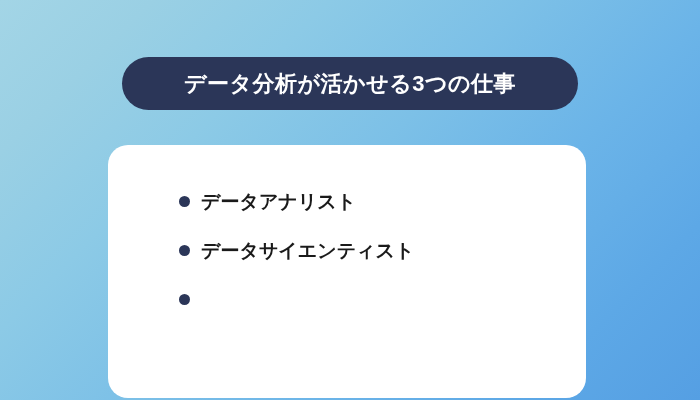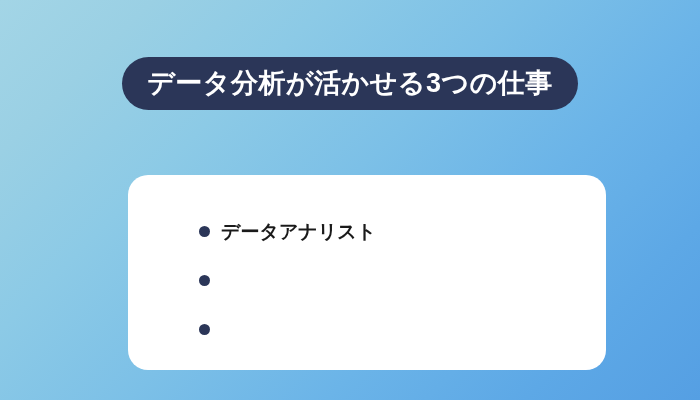--- a/index.html
+++ b/index.html
@@ -36,39 +36,38 @@
     height: 53px;
     border-radius: 26.5px;
     background: #2b3658;
     display: flex;
     align-items: center;
     justify-content: center;
     box-sizing: border-box;
   }
   #title-text {
     color: #ffffff;
-    font-size: 27px;
+    font-size: 22px;
     font-weight: bold;
     letter-spacing: 0.5px;
     line-height: 1;
     white-space: nowrap;
     user-select: none;
   }
 
   
   #content-card {
     position: absolute;
-    left: 128px;
+    left: 108px;
     top: 145px;
     width: 478px;
-    height: 195px;
+    height: 253px;
     background: #ffffff;
     border-radius: 20px;
     box-sizing: border-box;
-    margin-top: 30px;
   }
 
   #job-list {
     position: absolute;
     left: 71px;
     top: 32px;
     margin: 0;
     padding: 0;
     list-style: none;
   }
@@ -105,20 +104,21 @@
   <div id="content-card">
     <ul id="job-list">
 
       <li class="job-item">
         <span class="job-bullet"></span>
         <span class="job-label">データアナリスト</span>
       </li>
 
       <li class="job-item">
         <span class="job-bullet"></span>
+        <span class="job-label">データサイエンティスト</span>
       </li>
 
       <li class="job-item">
         <span class="job-bullet"></span>
       </li>
 
     </ul>
   </div>
 
 </div>

